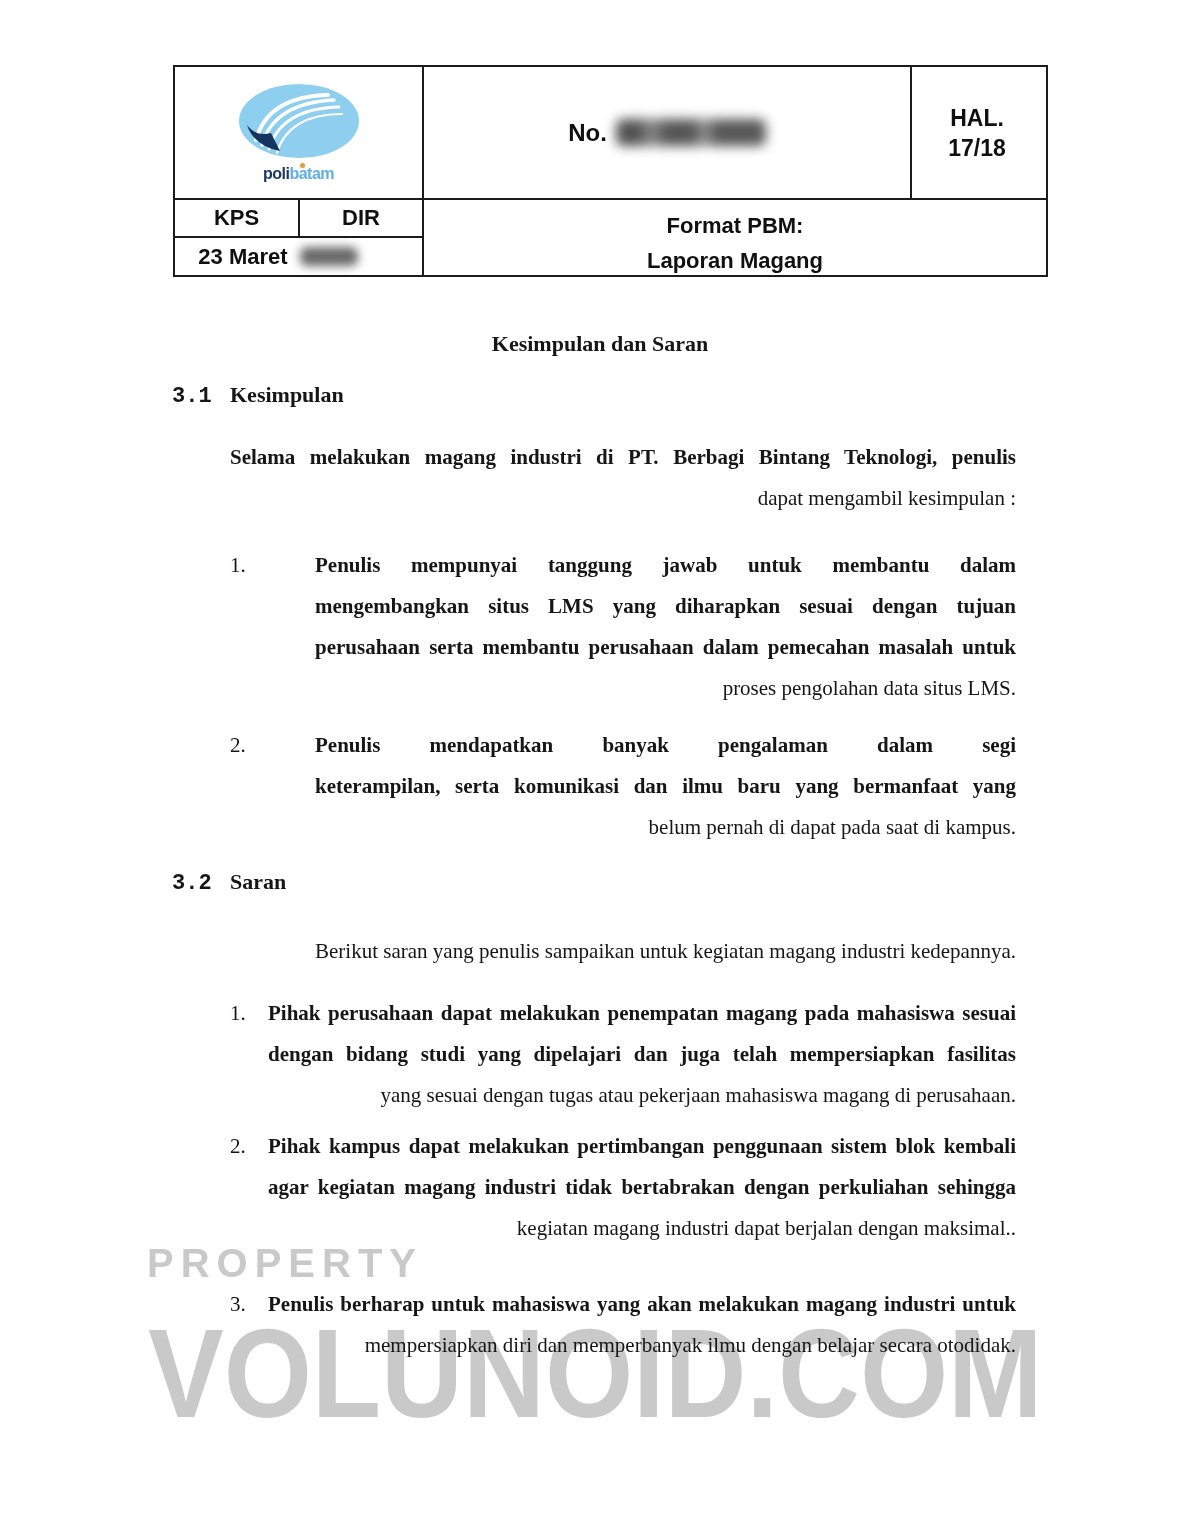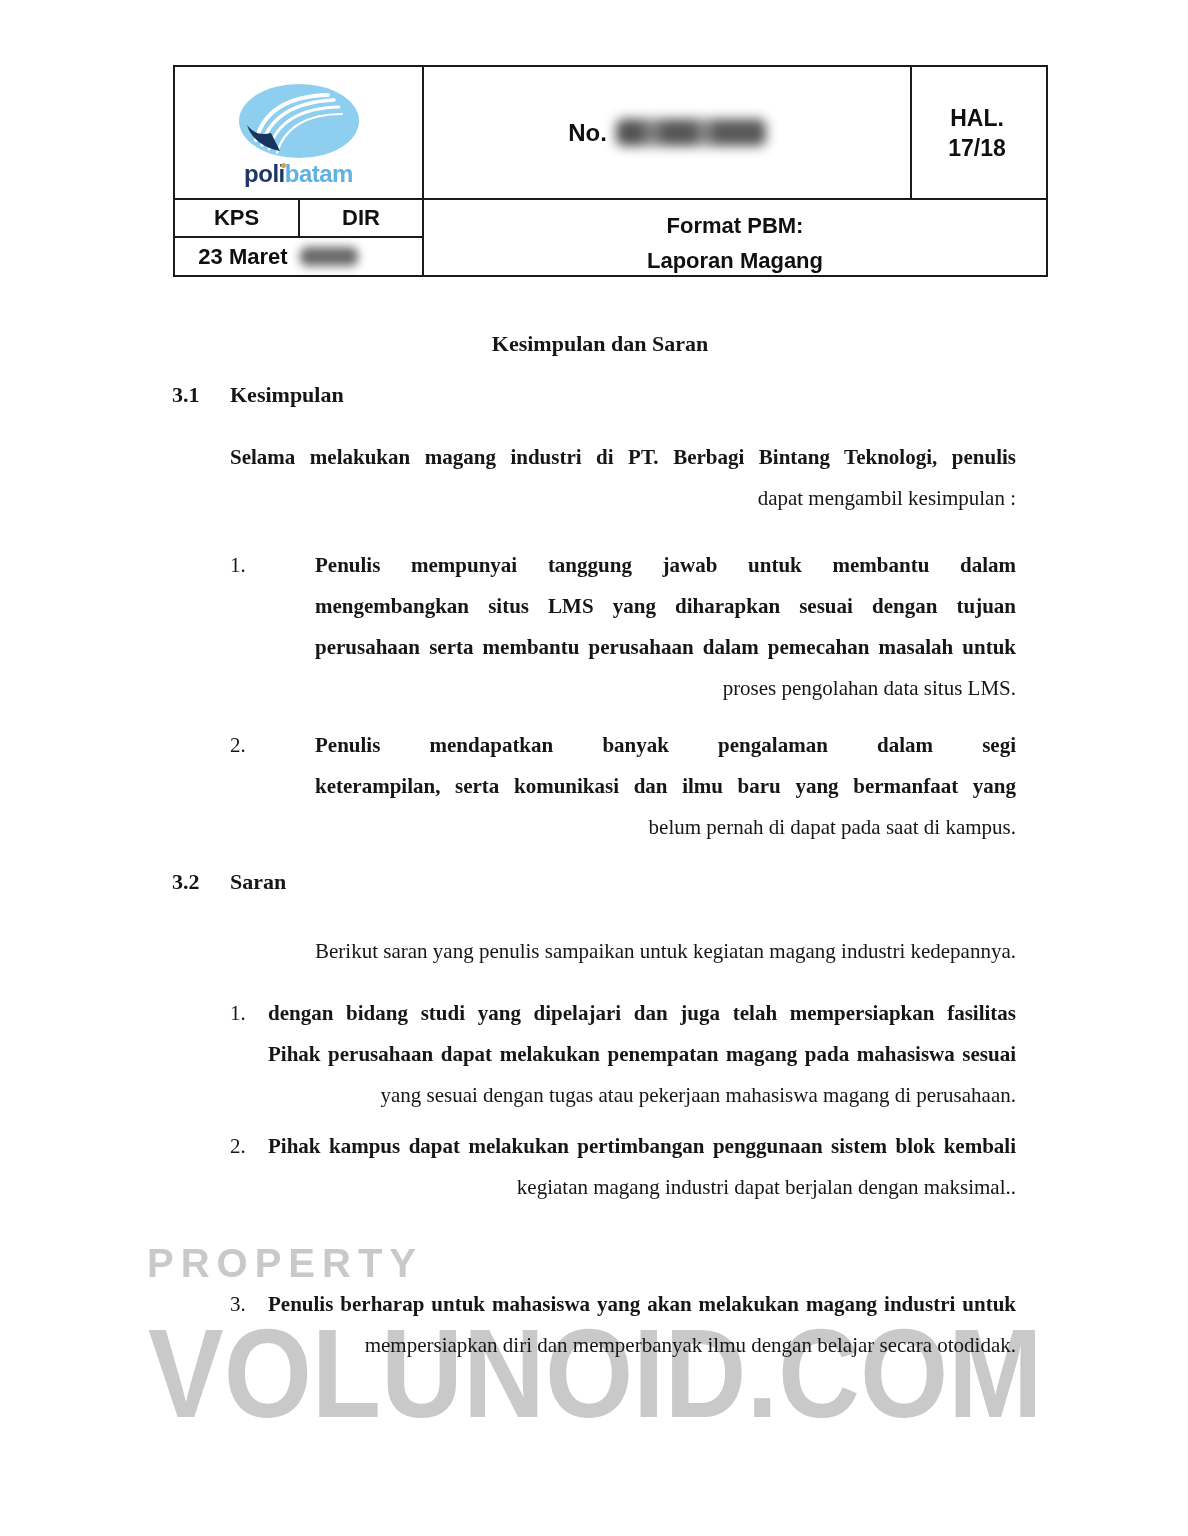--- a/index.html
+++ b/index.html
@@ -23,21 +23,21 @@
   .cell { position:absolute; display:flex; align-items:center; justify-content:center; }
   .cell-logo { left:0; top:0; width:247px; height:131px; flex-direction:column; }
   .cell-no   { left:249px; top:0; width:486px; height:131px; font-size:24px; }
   .cell-hal  { left:737px; top:0; width:130px; height:131px; flex-direction:column; font-size:23px; line-height:30px; }
   .cell-kps  { left:0; top:133px; width:123px; height:36px; font-size:22px;align-items:center; }
   .cell-dir  { left:125px; top:133px; width:122px; height:36px; font-size:22px; }
   .cell-date { left:0; top:171px; width:206px; height:37px; font-size:22px; }
   .cell-fmt  { left:249px; top:133px; width:622px; height:85px; flex-direction:column; font-size:22px; line-height:35px; }
   
   .logo-art { margin-top:4px; }
-  .logo-text { position:relative; font-size:24px; letter-spacing:-0.5px; line-height:24px; margin-top:1px; }
+  .logo-text { position:relative; font-size:16px; letter-spacing:-0.5px; line-height:24px; margin-top:1px; }
   .lt-p { color:#1c3767; }
   .lt-s { color:#5fb0e3; }
   .logo-text .i-dot {
     position:absolute; left:37px; top:1px; width:5px; height:5px;
     border-radius:50%; background:#e29b3d;
   }
   
   .redact { display:inline-block; border-radius:7px; opacity:0.88; }
   .redact-no {
     width:150px; height:27px; margin-left:9px;
@@ -46,21 +46,21 @@
   }
   .redact-year { width:58px; height:19px; margin-left:12px; background:#555555; filter:blur(5px); }
   
   .wm { position:absolute; z-index:1; color:#c9c9c9; font-family:"Liberation Sans", sans-serif; font-weight:bold; white-space:nowrap; }
   .wm-property { left:147px; top:1239px; font-size:40px; line-height:48px; letter-spacing:7px; }
   .wm-volunoid { left:148px; top:1311px; font-size:126px; line-height:126px; letter-spacing:0; transform:scale(0.9,1); transform-origin:left top; }
   
   .blk { position:absolute; z-index:2; font-size:21px; line-height:41px; }
   .doc-title { left:0; top:330px; width:1188px; text-align:center; font-weight:bold; font-size:22px; line-height:28px;padding-left:6px; }
   .sec-head { left:172px; font-weight:bold; font-size:22px; line-height:28px; }
-  .sec-num { display:inline-block; width:58px; }
+  .sec-num { display:inline-block; width:58px;font-family:Liberation Mono, monospace; }
   .para { left:230px; width:786px; }
   .item { left:230px; }
   .item .marker { position:absolute; left:0; top:0; line-height:41px; }
   .item .lines { }
   .s1 .lines { margin-left:85px; width:701px; }
   .s2 .lines { margin-left:38px; width:748px; }
   .jl { text-align:justify; text-align-last:justify;font-weight:bold; }
   .ll { text-align:right; }
 </style>
 </head>
@@ -156,30 +156,31 @@
     <span class="sec-num">3.2</span><span>Saran</span>
   </div>
 
   <div class="blk para" style="top:931px">
     <div class="ll">Berikut saran yang penulis sampaikan untuk kegiatan magang industri kedepannya.</div>
   </div>
 
   <div class="blk item s2" style="top:993px">
     <span class="marker">1.</span>
     <div class="lines">
+      <div class="jl">Pihak perusahaan dapat melakukan penempatan magang pada mahasiswa sesuai</div>
       <div class="jl">dengan bidang studi yang dipelajari dan juga telah mempersiapkan fasilitas</div>
-      <div class="jl">Pihak perusahaan dapat melakukan penempatan magang pada mahasiswa sesuai</div>
       <div class="ll">yang sesuai dengan tugas atau pekerjaan mahasiswa magang di perusahaan.</div>
     </div>
   </div>
 
   <div class="blk item s2" style="top:1126px">
     <span class="marker">2.</span>
     <div class="lines">
       <div class="jl">Pihak kampus dapat melakukan pertimbangan penggunaan sistem blok kembali</div>
+      <div class="jl">agar kegiatan magang industri tidak bertabrakan dengan perkuliahan sehingga</div>
       <div class="ll">kegiatan magang industri dapat berjalan dengan maksimal..</div>
     </div>
   </div>
 
   <div class="blk item s2" style="top:1284px">
     <span class="marker">3.</span>
     <div class="lines">
       <div class="jl">Penulis berharap untuk mahasiswa yang akan melakukan magang industri untuk</div>
       <div class="ll">mempersiapkan diri dan memperbanyak ilmu dengan belajar secara otodidak.</div>
     </div>

